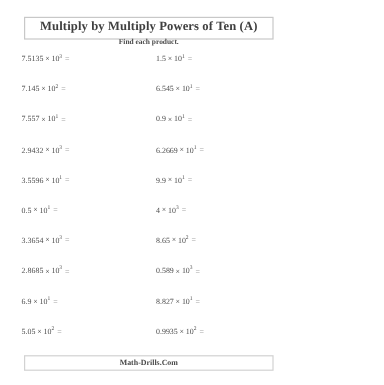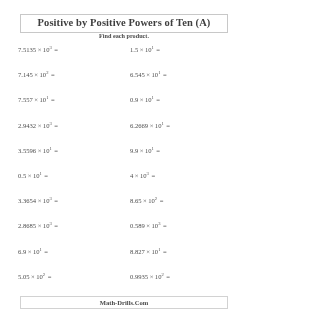--- a/index.html
+++ b/index.html
@@ -100,21 +100,21 @@
     font-weight: bold;
     color: #4a4a4a;
   }
 </style>
 </head>
 <body>
 
 <div class="page">
 
   <div class="title-box">
-    <div class="title-text">Positive by Positive Powers of Ten (A)</div>
+    <div class="title-text">Multiply by Multiply Powers of Ten (A)</div>
   </div>
 
   <div class="subtitle">Find each product.</div>
 
   <div class="problems" id="problem-grid">
       <div class="row">
         <div class="cell cell-left"><span>7.5135</span><span class="times">×</span><span>10</span><sup>3</sup><span class="equals">=</span></div>
         <div class="cell cell-right"><span>1.5</span><span class="times">×</span><span>10</span><sup>1</sup><span class="equals">=</span></div>
       </div>
       <div class="row">

